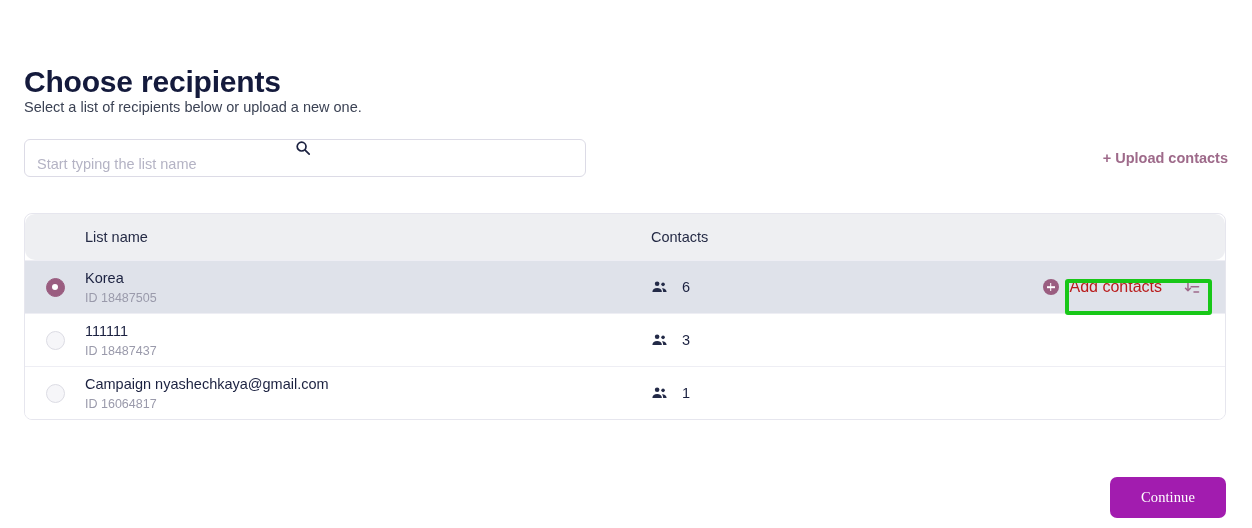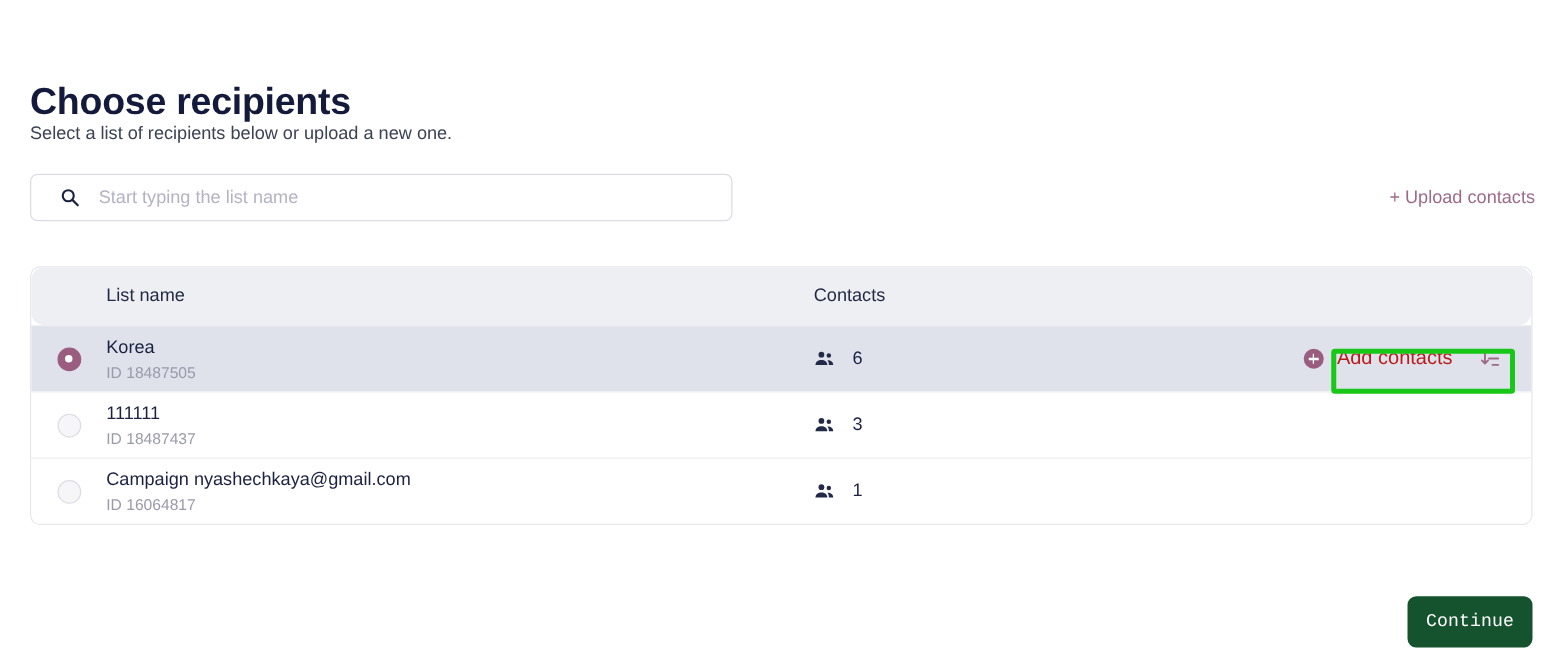--- a/index.html
+++ b/index.html
@@ -50,20 +50,21 @@
     left: 24px;
     top: 139px;
     width: 562px;
     height: 38px;
     border: 1px solid #dcdbe6;
     border-radius: 6px;
     background: #ffffff;
     display: flex;
     align-items: center;
     padding: 0 12px;
+    flex-direction: column;
   }
   .search-icon {
     width: 16px;
     height: 16px;
     margin-left: 11px;
     margin-right: 15px;
     flex: 0 0 auto;
     display: block;
     color: #1b2140;
   }
@@ -81,20 +82,21 @@
 
   .upload-link {
     position: absolute;
     right: 24px;
     top: 148px;
     font-size: 14.5px;
     color: #9e6a8a;
     cursor: pointer;
     white-space: nowrap;
     line-height: 20px;
+    font-weight: bold;
   }
 
   
   .table {
     position: absolute;
     left: 24px;
     top: 213px;
     width: 1202px;
     border: 1px solid #e6e6ee;
     border-radius: 8px;
@@ -247,27 +249,27 @@
     border-radius: 3px;
     pointer-events: none;
     z-index: 20;
   }
 
   
   .continue-btn {
     position: absolute;
     right: 26px;
     top: 477px;
-    width: 100px;
+    width: 116px;
     height: 41px;
-    background: #14532d;
+    background: #a21caf;
     color: #ffffff;
     border: none;
     border-radius: 7px;
-    font-family: Liberation Mono, monospace;
+    font-family: Liberation Serif, serif;
     font-size: 14.5px;
     cursor: pointer;
     letter-spacing: 0.1px;
   }
 </style>
 </head>
 <body>
 
 <div class="page">
 

